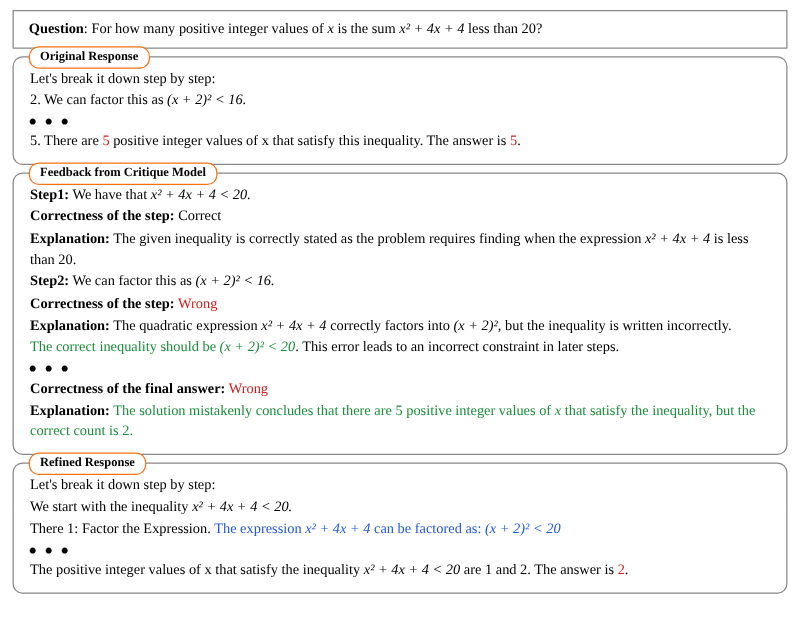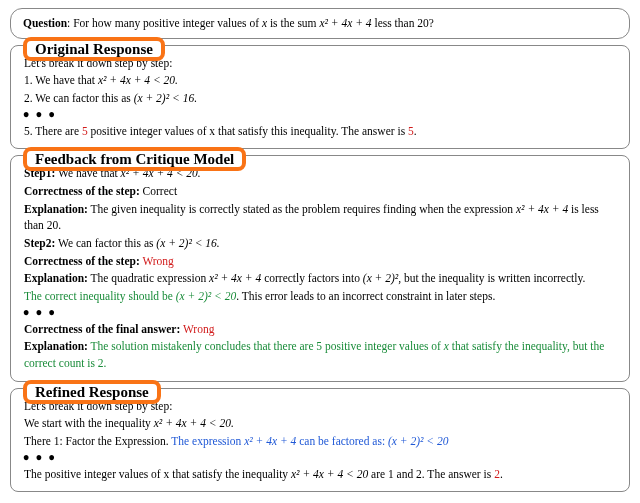--- a/index.html
+++ b/index.html
@@ -17,30 +17,30 @@
     padding: 8px 12px 8px 12px;
     margin-bottom: 6px;
     position: relative;
     background: #fff;
   }
   .panel-label {
     position: absolute;
     top: -9px;
     left: 12px;
     background: #fff;
-    border: 4px solid #f97316;
+    border: 1px solid #f97316;
     border-radius: 8px;
     padding: 0 8px;
     font-weight: bold;
-    font-size: 15px;
+    font-size: 10px;
     line-height: 16px;
   }
   .question-box {
     border: 1px solid #888;
-    border-radius: 12px;
+    border-radius: 0;
     padding: 6px 12px 6px 12px;
     margin-bottom: 6px;
     background: #fff;
   }
   .bold { font-weight: bold; }
   .red { color: #d11b1b; }
   .green { color: #1a8c3a; }
   .blue { color: #1f58d6; text-align: center; }
   .ellipsis {
     font-size: 18px;
@@ -55,21 +55,20 @@
 </head>
 <body>
 
 <div class="question-box">
   <span class="bold">Question</span><span>: For how many positive integer values of </span><span class="math">x</span><span> is the sum </span><span class="math">x² + 4x + 4</span><span> less than 20?</span>
 </div>
 
 <div class="panel">
   <div class="panel-label">Original Response</div>
   <div class="line">Let's break it down step by step:</div>
-  <div class="line"><span>1. We have that </span><span class="math">x² + 4x + 4 &lt; 20.</span></div>
   <div class="line"><span>2. We can factor this as </span><span class="math">(x + 2)² &lt; 16.</span></div>
   <div class="ellipsis">• • •</div>
   <div class="line"><span>5. There are </span><span class="red">5</span><span> positive integer values of x that satisfy this inequality. The answer is </span><span class="red">5</span><span>.</span></div>
 </div>
 
 <div class="panel">
   <div class="panel-label">Feedback from Critique Model</div>
 
   <div class="line"><span class="bold">Step1:</span><span> We have that </span><span class="math">x² + 4x + 4 &lt; 20.</span></div>
   <div class="line"><span class="bold">Correctness of the step:</span><span> Correct</span></div>

